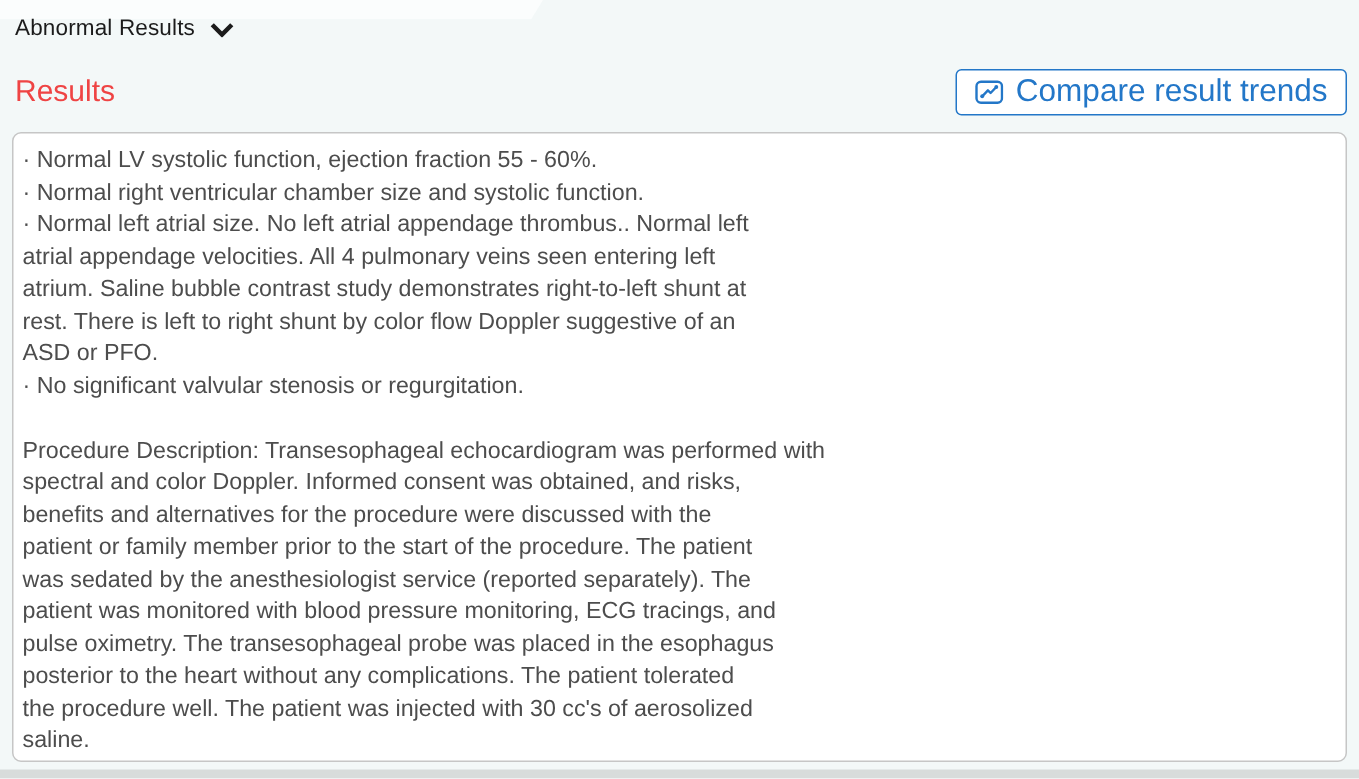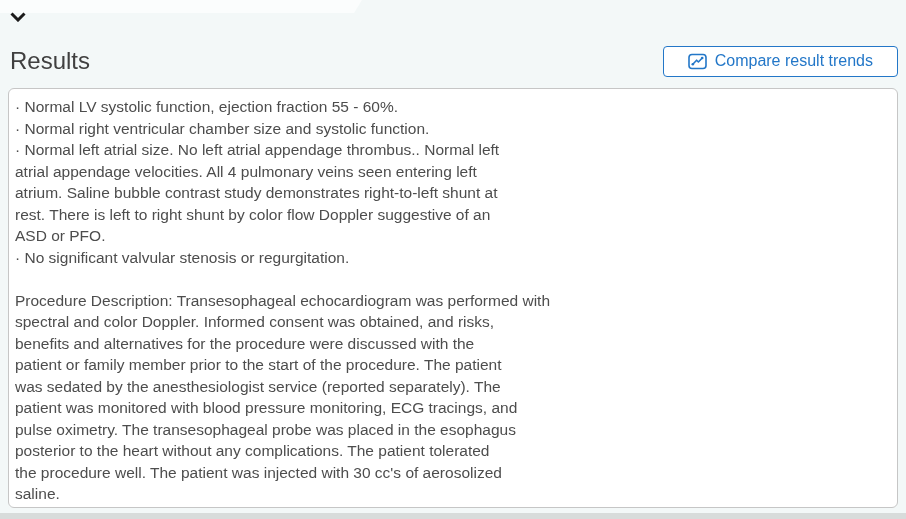--- a/index.html
+++ b/index.html
@@ -29,28 +29,28 @@
       font-size: 15px; color: #1b1b1b; letter-spacing: 0.1px;
     }
     .chevron-icon { display: inline-flex; margin-top: 2px; }
 
     .results-header-row {
       position: absolute; left: 10px; right: 8px; top: 44px;
       height: 34px;
       display: flex; align-items: center; justify-content: space-between;
     }
     .results-title {
-      font-size: 24px; font-weight: 400; color: #404040;
+      font-size: 20px; font-weight: 400; color: #ef4444;
     }
     .compare-btn {
       display: flex; align-items: center; gap: 8px;
-      height: 31px; padding: 0 24px;
+      height: 31px; padding: 0 12px;
       background: #ffffff;
       border: 1px solid #2377c8; border-radius: 4px;
-      color: #2377c8; font-size: 16px;
+      color: #2377c8; font-size: 21px;
       font-family: "Liberation Sans", sans-serif;
       cursor: pointer;
     }
     .compare-btn .btn-icon { display: inline-flex; }
 
     .results-panel {
       position: absolute; left: 8px; right: 8px; top: 88px;
       height: 420px;
       background: #ffffff;
       border: 1px solid #c6c6c6;
@@ -70,20 +70,21 @@
     }
   </style>
 </head>
 <body>
 
 <div class="page">
 
   <div class="top-tab"></div>
 
   <div class="section-header">
+    <span class="section-header-label">Abnormal Results</span>
     <span class="chevron-icon">
       <svg width="16" height="10" viewBox="0 0 16 10">
         <polyline points="1.5,1.5 8,8 14.5,1.5" fill="none" stroke="#1b1b1b" stroke-width="3" stroke-linecap="butt" stroke-linejoin="miter"></polyline>
       </svg>
     </span>
   </div>
 
   <div class="results-header-row">
     <div class="results-title">Results</div>
     <button class="compare-btn">

